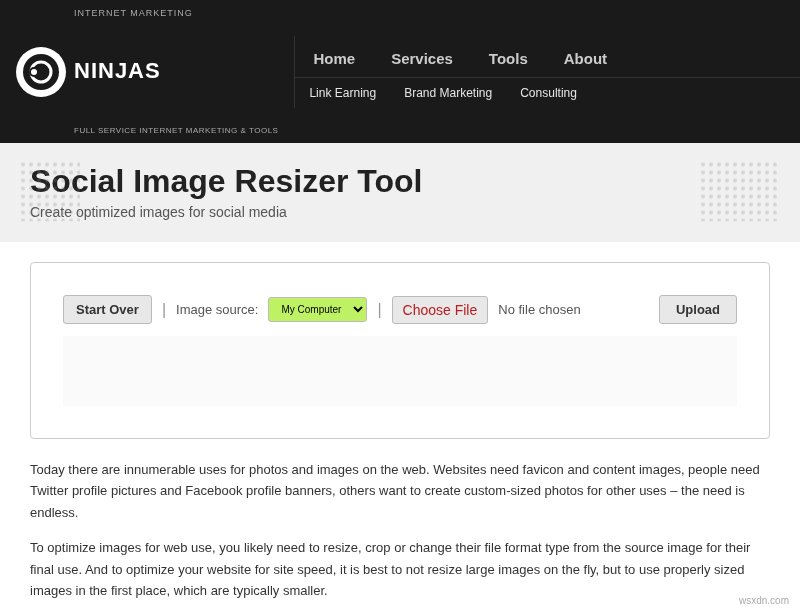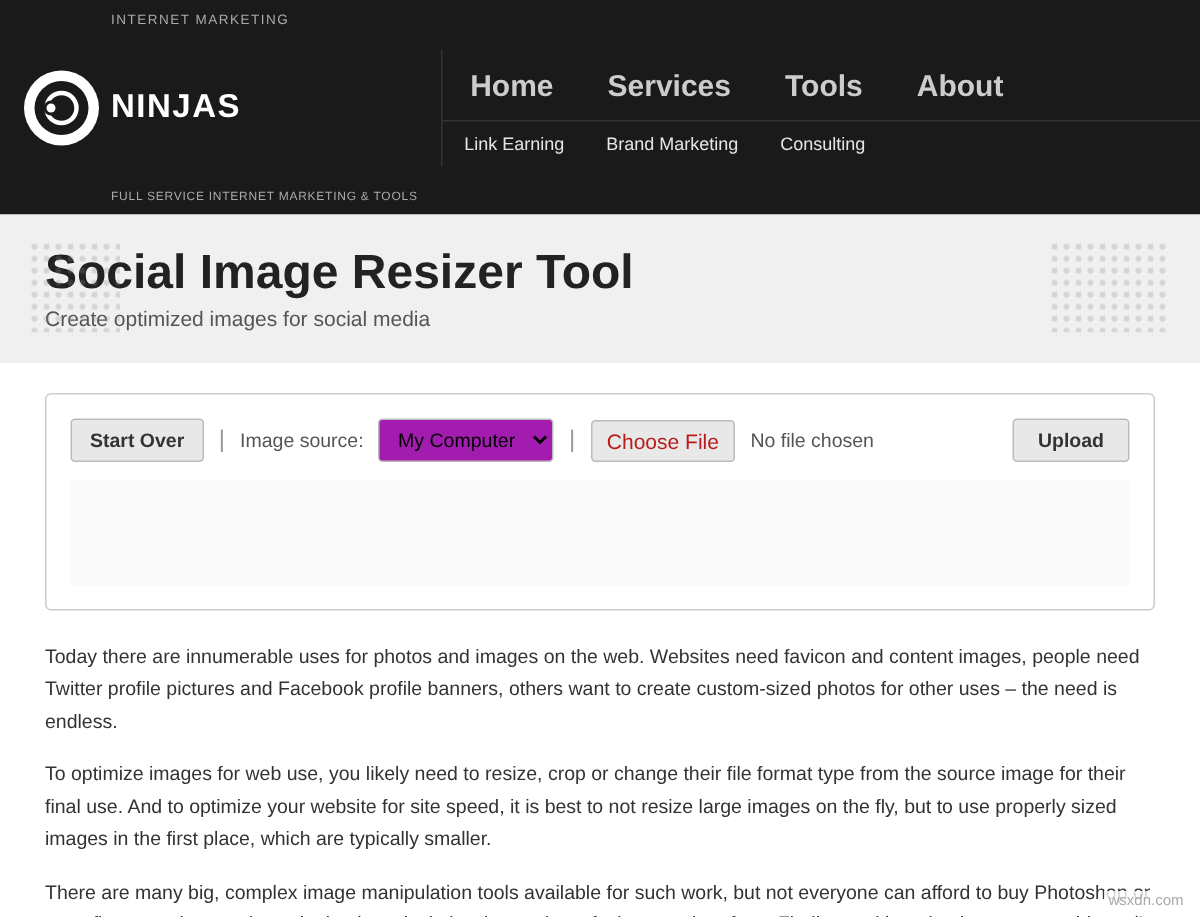--- a/index.html
+++ b/index.html
@@ -66,21 +66,21 @@
     }
     .nav-main {
       display: flex;
       align-items: center;
       padding: 10px 0 6px 0;
       border-bottom: 1px solid #333;
     }
     .nav-main a {
       color: #ccc;
       text-decoration: none;
-      font-size: 20px;
+      font-size: 15px;
       font-weight: bold;
       padding: 4px 18px;
     }
     .nav-main a.active { color: #66cc33; }
 
     .nav-sub {
       display: flex;
       align-items: center;
       padding: 6px 0 6px 0;
     }
@@ -120,21 +120,21 @@
 
     
     .main-content {
       padding: 20px 30px;
     }
 
     
     .tool-box {
       border: 1px solid #ccc;
       border-radius: 4px;
-      padding: 16px;
+      padding: 32px;
       background: #fff;
       margin-bottom: 20px;
     }
     .tool-controls {
       display: flex;
       align-items: center;
       gap: 10px;
       flex-wrap: wrap;
     }
     .btn-start-over {
@@ -146,22 +146,22 @@
       font-weight: bold;
       cursor: pointer;
       color: #333;
     }
     .separator { color: #999; font-size: 16px; }
     .image-source-label { font-size: 13px; color: #555; }
     .source-select {
       border: 1px solid #bbb;
       border-radius: 3px;
       padding: 5px 8px;
-      font-size: 13px;
-      background: #a21caf;
+      font-size: 10px;
+      background: #bef264;
       cursor: pointer;
     }
     .file-choose-btn {
       background: #e8e8e8;
       border: 1px solid #bbb;
       border-radius: 3px;
       padding: 5px 10px;
       font-size: 14px;
       cursor: pointer;
       color: #b91c1c;

